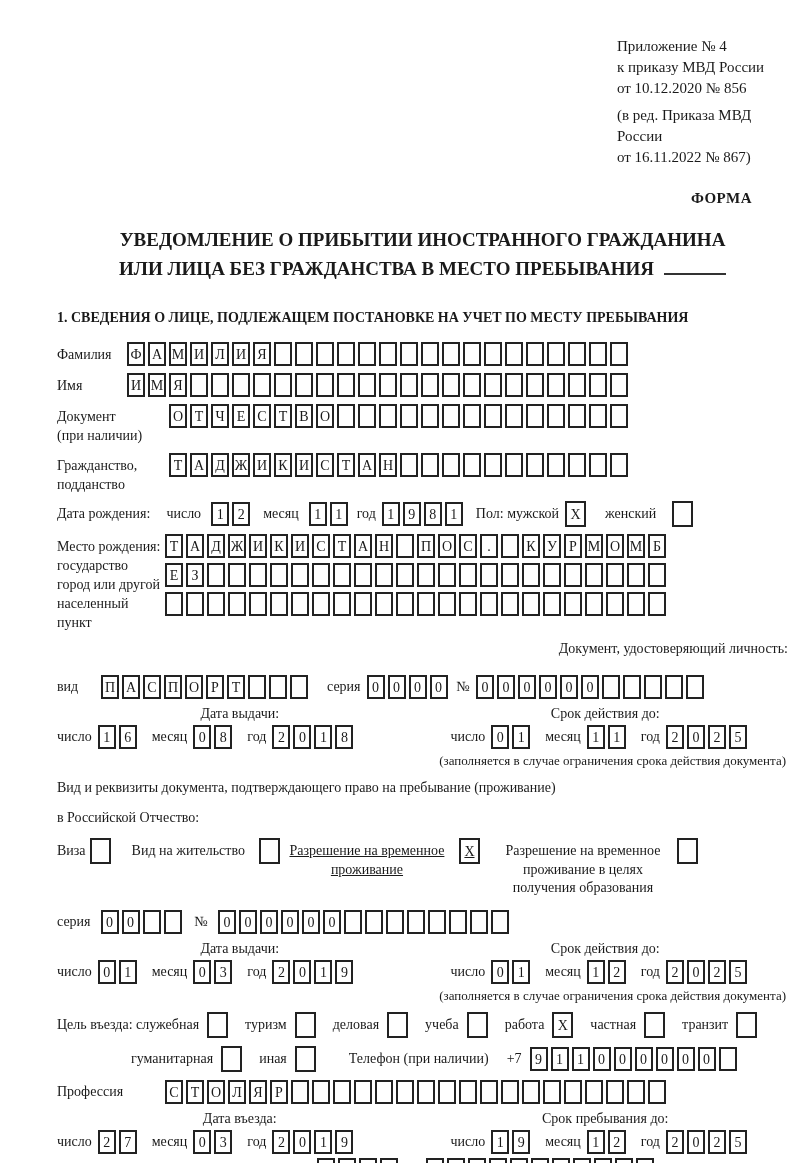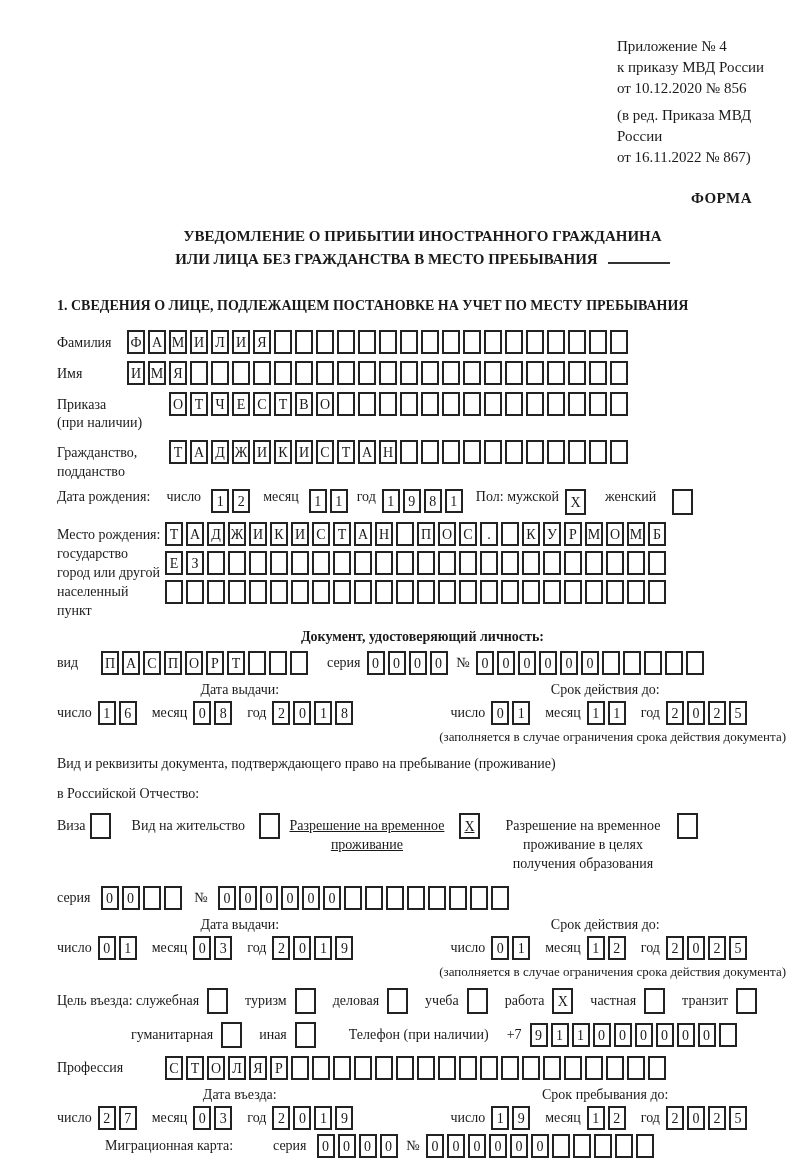--- a/index.html
+++ b/index.html
@@ -10,21 +10,21 @@
     font-size: 14px; color: #1a1a1a;
   }
   .page { padding: 36px 12px 24px 57px; }
 
   
   .hdr { margin-left: 560px; font-size: 15px; line-height: 1.4; }
   .hdr .blk2 { margin-top: 6px; }
   .forma { text-align: right; padding-right: 36px; font-weight: bold; font-size: 15px; margin-top: 22px; letter-spacing: 0.5px; }
 
   
-  .title { text-align: center; font-weight: bold; font-size: 15px; margin-top: 18px; line-height: 1.55; }
+  .title { text-align: center; font-weight: bold; font-size: 19px; margin-top: 18px; line-height: 1.55; }
   .blank-line { display: inline-block; width: 62px; border-bottom: 2px solid #333; height: 14px; margin-left: 10px; }
   .sect { font-weight: bold; font-size: 14px; margin-top: 26px; margin-bottom: 16px; }
 
   
   .cbox {
     display: inline-block; width: 18px; height: 24px; border: 2px solid #222;
     margin-right: 3px; text-align: center; font-size: 14px; line-height: 21px;
     vertical-align: middle; background: #fff; flex: 0 0 auto;
   }
   .boxes { display: inline-flex; flex-wrap: nowrap; align-items: center; }
@@ -38,21 +38,21 @@
   
   .dp-titles { display: flex; margin-top: 4px; }
   .dp-titles .t { width: 50%; text-align: center; }
   .dp-row { display: flex; align-items: center; margin-top: 3px; margin-bottom: 4px; }
   .dp-half { display: flex; align-items: center; width: 50%; }
   .dp-half.right { padding-left: 28px; }
   .dp-half .lab { margin-right: 6px; }
   .dp-half .lab2 { margin-left: 12px; margin-right: 6px; }
   .note-right { text-align: right; font-size: 13px; padding-right: 2px; margin-bottom: 8px; }
 
-  .docsect-title { text-align: center; font-weight: bold; margin: 8px 0 6px 0; }
+  .docsect-title { text-align: right; font-weight: normal; margin: 8px 0 18px 0; }
 
   .textline { margin: 8px 0 2px 0; line-height: 1.6; }
 
   .opts { display: flex; align-items: flex-start; margin-top: 8px; margin-bottom: 10px; }
   .opt { display: flex; align-items: flex-start; }
   .opt .olabel { line-height: 1.35; padding-top: 4px; }
   .opt .center { text-align: center; }
   .w-opt3 { width: 168px; } .w-opt4 { width: 172px; }
   .opt .chk { margin-left: 8px; }
 
@@ -146,21 +146,21 @@
         <span class="cbox"></span>
         <span class="cbox"></span>
         <span class="cbox"></span>
         <span class="cbox"></span>
         <span class="cbox"></span>
       </span>
   </div>
 
   <div class="frow">
     <div class="flabel w110">
-      <div>Приказа</div>
+      <div>Документ</div>
       <div>(при наличии)</div>
     </div>
     <span class="boxes">
         <span class="cbox">О</span>
         <span class="cbox">Т</span>
         <span class="cbox">Ч</span>
         <span class="cbox">Е</span>
         <span class="cbox">С</span>
         <span class="cbox">Т</span>
         <span class="cbox">В</span>
@@ -206,21 +206,21 @@
         <span class="cbox"></span>
         <span class="cbox"></span>
         <span class="cbox"></span>
         <span class="cbox"></span>
         <span class="cbox"></span>
         <span class="cbox"></span>
         <span class="cbox"></span>
       </span>
   </div>
 
-  <div class="frow" style="align-items:flex-start; margin-top:6px;">
+  <div class="frow" style="align-items:center; margin-top:6px;">
     <span>Дата рождения:</span>
     <span class="gap16">число</span>
     <span class="boxes gap10">
         <span class="cbox">1</span>
         <span class="cbox">2</span>
       </span>
     <span class="gap10">месяц</span>
     <span class="boxes gap10">
         <span class="cbox">1</span>
         <span class="cbox">1</span>

